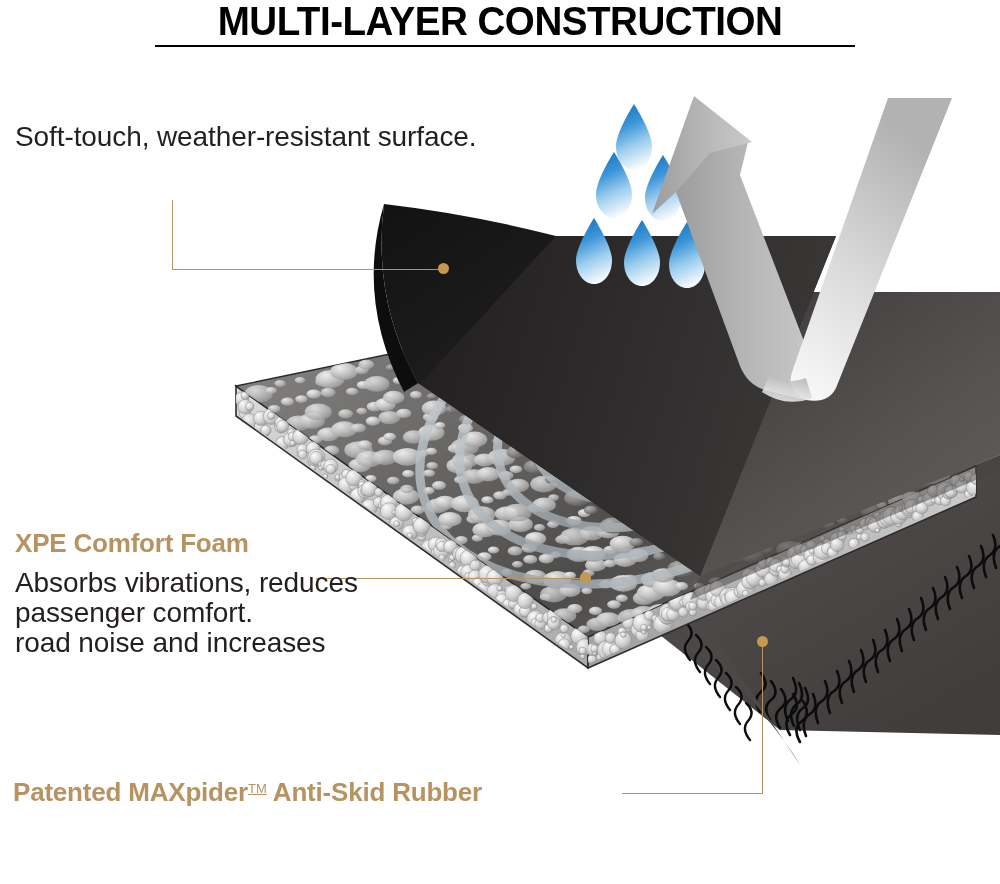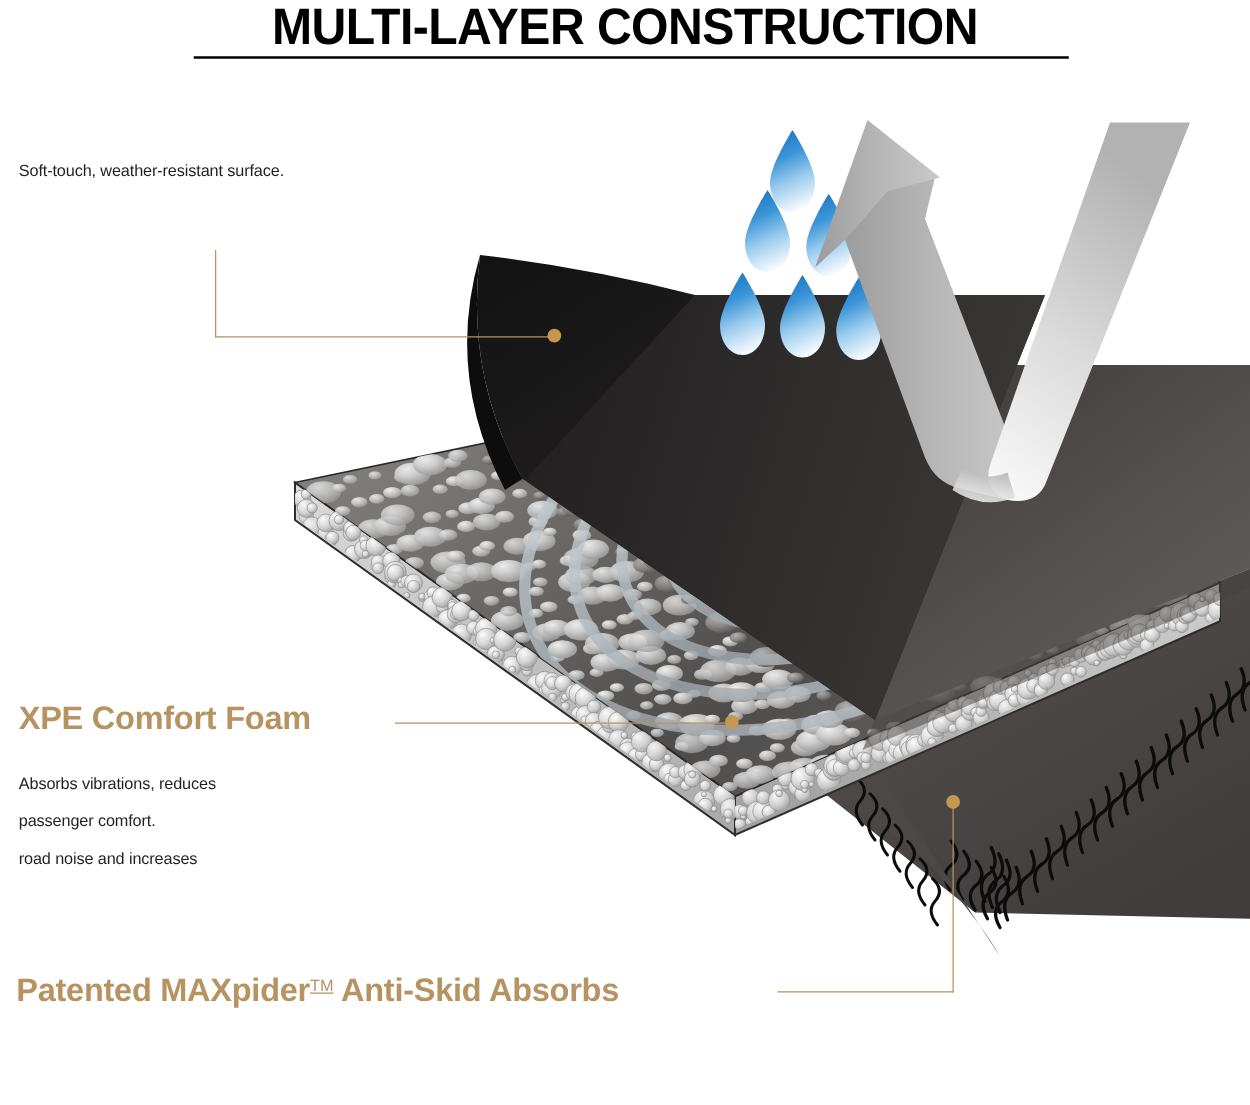--- a/index.html
+++ b/index.html
@@ -60,36 +60,36 @@
   }
   .callout-heading .tm {
     font-size: 13px;
     vertical-align: 8px;
     font-weight: normal;
     letter-spacing: 0;
     text-decoration: underline;
   }
   .callout-body {
     color: #231f1e;
-    font-size: 13px;
+    font-size: 28px;
     line-height: 30px;
     letter-spacing: -0.1px;
   }
   #callout-rubber {
     position: absolute;
     left: 15px;
     top: 115px;
   }
   #callout-rubber .callout-body { margin-top: 7px; }
   #callout-foam {
     position: absolute;
     left: 15px;
-    top: 559px;
-  }
-  #callout-foam .callout-body { margin-top: 22px; }
+    top: 528px;
+  }
+  #callout-foam .callout-body { margin-top: 9px; }
   #callout-backing {
     position: absolute;
     left: 13px;
     top: 777px;
   }
   #callout-backing .callout-body { margin-top: 8px; }
 
   
   .leader {
     position: absolute;
@@ -1209,18 +1209,18 @@
   <div id="callout-foam">
     <div class="callout-heading">XPE Comfort Foam</div>
     <div class="callout-body">
       <div>Absorbs vibrations, reduces</div>
       <div>passenger comfort.</div>
       <div>road noise and increases</div>
     </div>
   </div>
 
   <div id="callout-backing">
-    <div class="callout-heading"><span>Patented MAXpider</span><span class="tm">TM</span><span> Anti-Skid Absorbs</span></div>
+    <div class="callout-heading"><span>Patented MAXpider</span><span class="tm">TM</span><span> Anti-Skid Rubber</span></div>
     <div class="callout-body">
     </div>
   </div>
 
 </div>
 
 </body></html>

